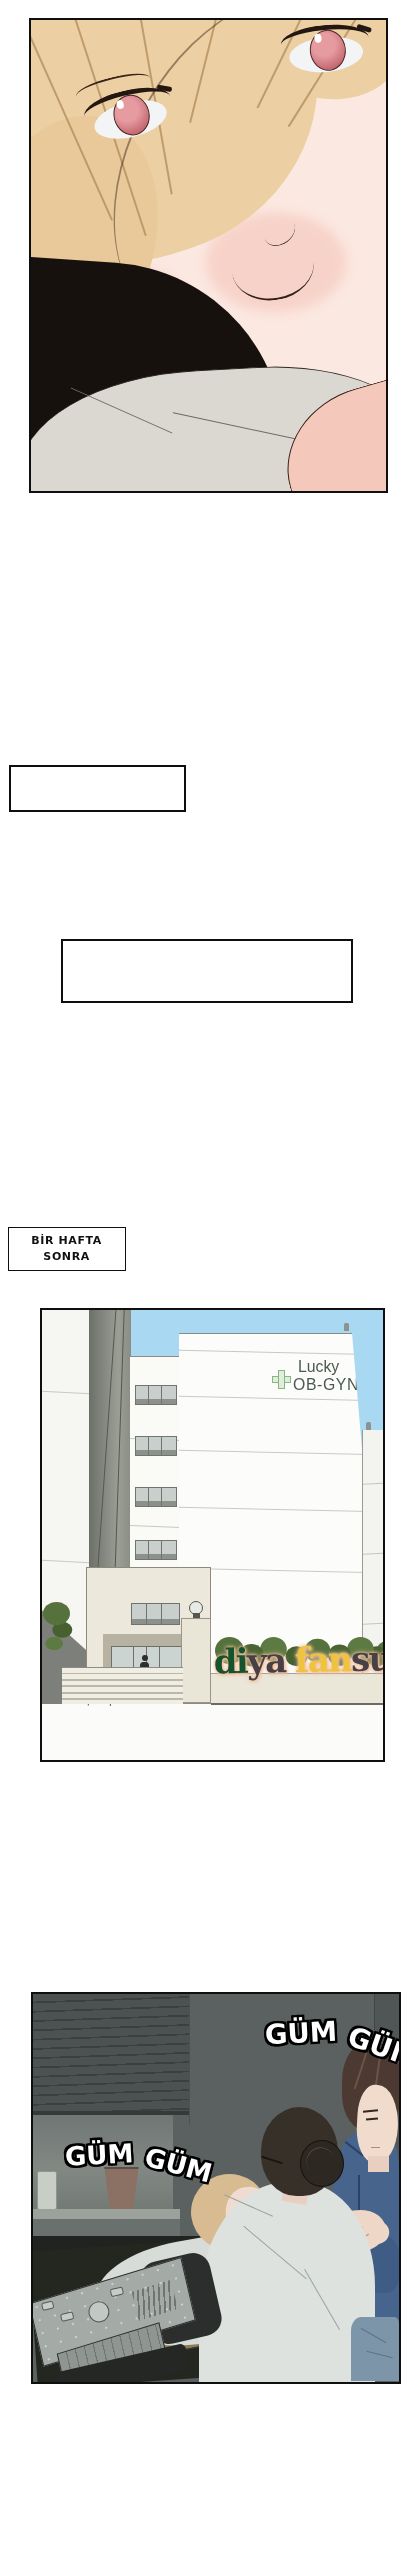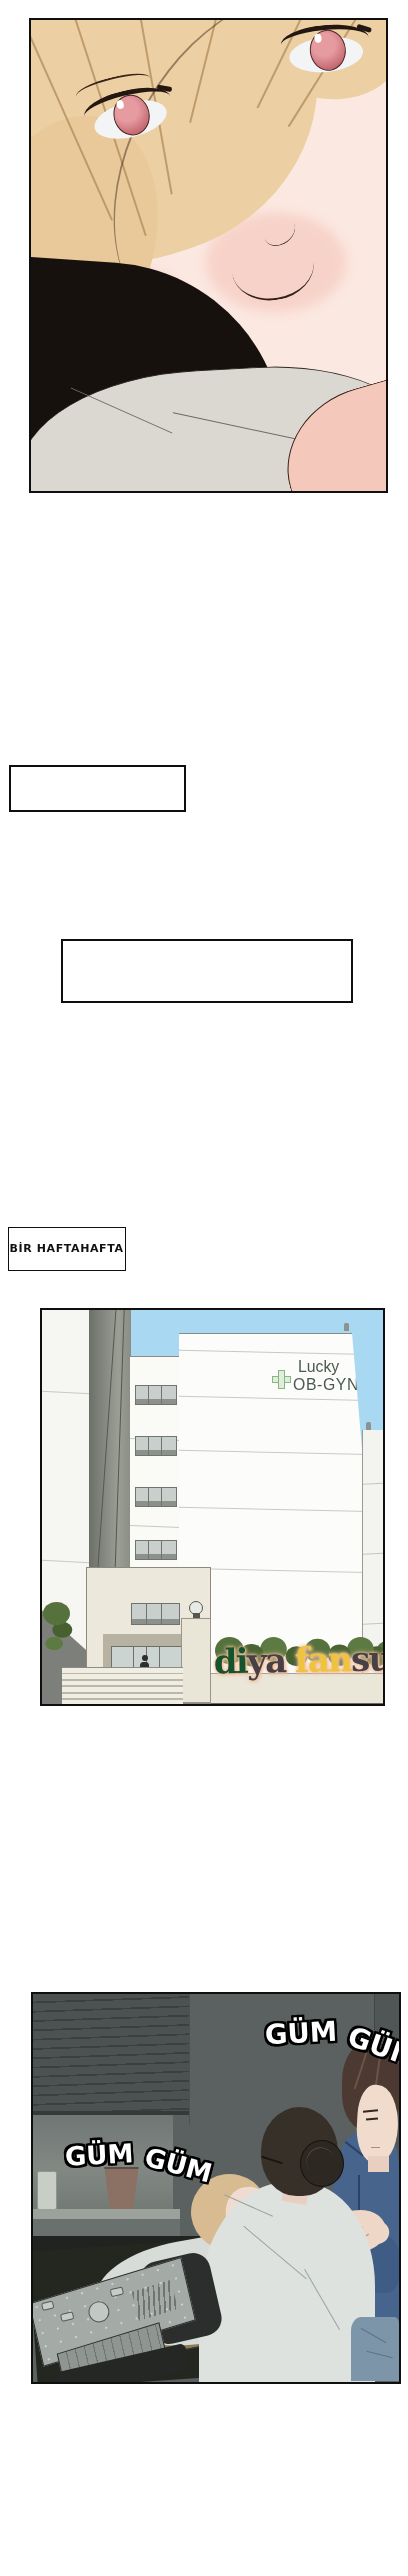--- a/index.html
+++ b/index.html
@@ -44,25 +44,25 @@
   .fp-pfold.f1{left:35px;top:390px;width:111px;transform:rotate(24deg);}
   .fp-pfold.f2{left:140px;top:408px;width:152px;transform:rotate(12deg);}
   .fp-shoulder{left:254px;top:368px;width:163px;height:140px;background:#f4c8bb;border-left:1.8px solid #3a2018;
                border-top:1.8px solid #3a2018;border-radius:55% 15% 0 0;transform:rotate(-16deg);}
 
   
   .cbox{position:absolute;background:#ffffff;border:2.3px solid #0f0f0f;box-sizing:border-box;}
   .cbox1{left:9.3px;top:765px;width:177px;height:47px;}
   .cbox2{left:61px;top:939px;width:292px;height:64px;}
   .time-box{position:absolute;left:7.6px;top:1227px;width:118px;height:44px;background:#fff;border:1.8px solid #0f0f0f;
-            box-sizing:border-box;display:flex;align-items:center;justify-content:center;
+            box-sizing:border-box;display:flex;flex-direction:column;align-items:center;justify-content:center;
             font-weight:bold;font-size:11px;letter-spacing:0.6px;color:#111;line-height:1.45;}
 
   
-  .building-panel{left:40px;top:1308px;width:345px;height:398px;background:#fbfbf9;}
+  .building-panel{left:40px;top:1308px;width:345px;height:454px;background:#fbfbf9;}
   .sky1{left:47px;top:0;width:251px;height:58px;background:#a9d9f2;}
   .sky2{left:274px;top:0;width:67px;height:169px;background:#a9d9f2;}
   .bp-strip{left:0;top:0;width:48px;height:393px;background:#f6f6f2;border-right:1.2px solid #9a9a94;}
   .bp-stripline{background:#c9c9c3;height:1.2px;width:48px;}
   .bp-pillar{left:47px;top:0;width:42px;height:393px;background:linear-gradient(90deg,#6c7069,#9b9e95 70%,#8a8d84);}
   .bp-cable{background:#55584f;width:1.2px;}
   .bp-col{left:88px;top:46px;width:51px;height:348px;background:#fafaf7;border-top:1.2px solid #8b8b85;}
   .bp-colline{background:#c8c8c2;height:1.2px;width:51px;transform:rotate(2deg);}
   .bwin{position:absolute;left:93px;width:42px;height:20px;background:#c9cfcd;border:1.2px solid #70746f;box-sizing:border-box;
         background-image:linear-gradient(to right,transparent 0 11.7px,#70746f 11.7px 13px,transparent 13px 24.5px,#70746f 24.5px 26px,transparent 26px),
@@ -221,21 +221,21 @@
 
   <div class="cbox cbox1">
     <span></span>
   </div>
   <div class="cbox cbox2">
     <span></span>
   </div>
 
   <div class="time-box">
     <div>BİR HAFTA</div>
-    <div>HAFTA</div>
+    <div>SONRA</div>
   </div>
 
   <section class="panel building-panel">
     <div class="abs sky1"></div>
     <div class="abs sky2"></div>
     <div class="abs bp-strip">
       <div class="abs bp-stripline" style="top:82px;transform:rotate(3deg);"></div>
       <div class="abs bp-stripline" style="top:251px;transform:rotate(3deg);"></div>
     </div>
     <div class="abs bp-pillar">

